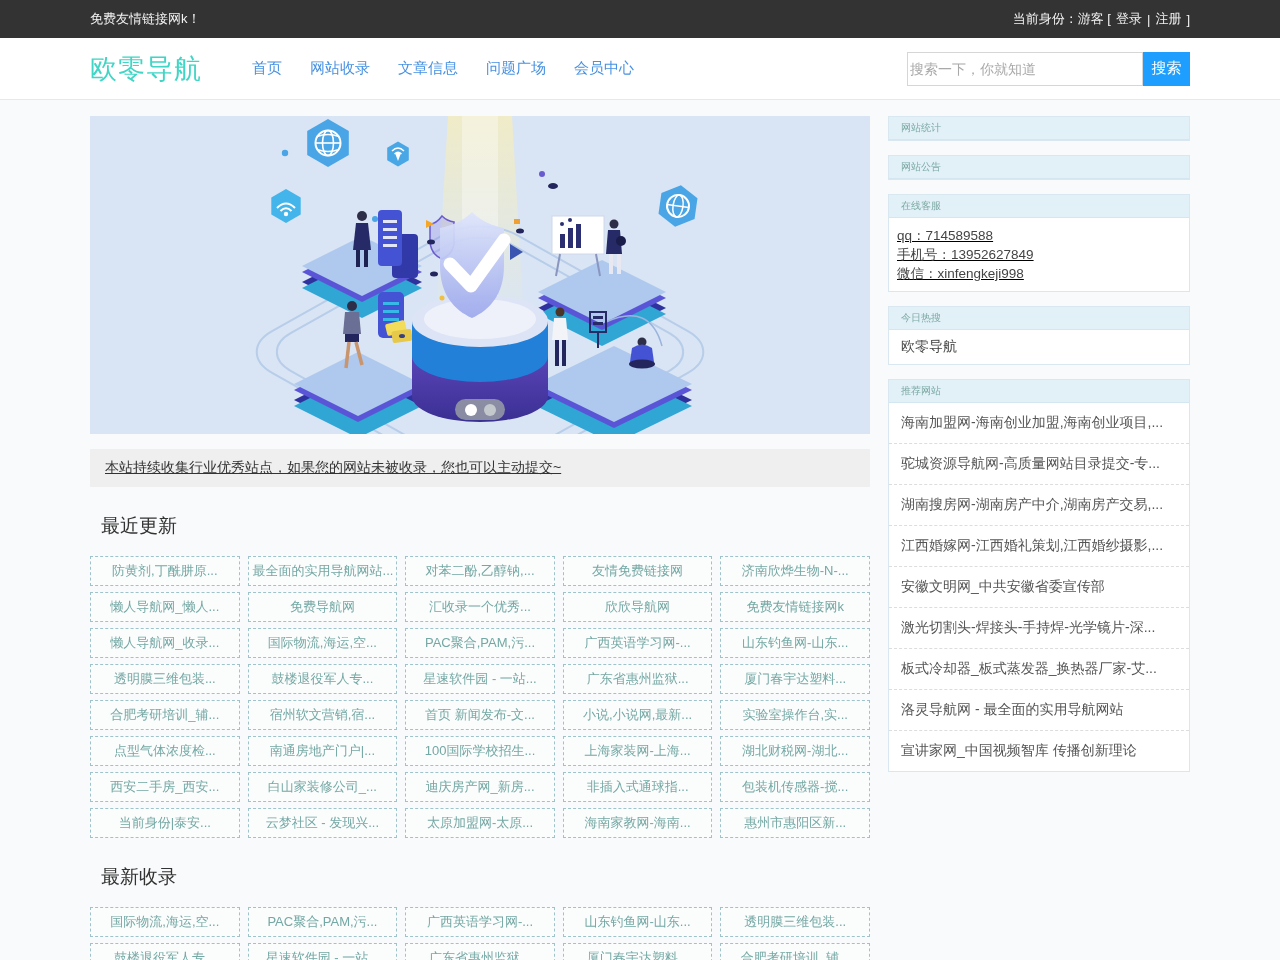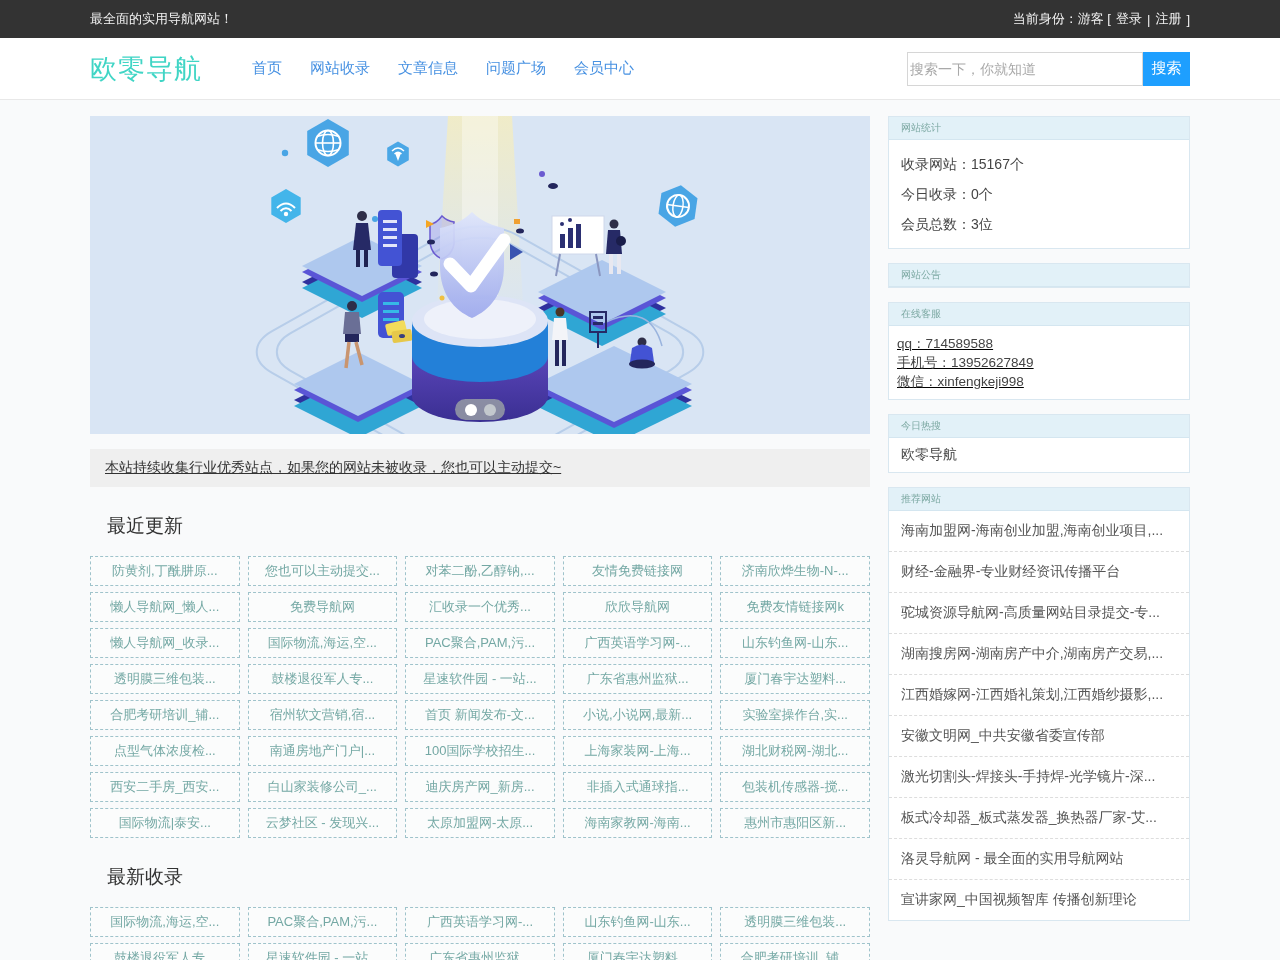--- a/index.html
+++ b/index.html
@@ -33,21 +33,21 @@
   .banner{position:relative;height:318px;overflow:hidden;background:#d9e5f4;}
   .dots{position:absolute;left:50%;bottom:14px;transform:translateX(-50%);
         background:rgba(150,156,165,.85);border-radius:11px;height:21px;width:50px;
         display:flex;align-items:center;justify-content:center;gap:7px;}
   .dots .dot{width:12px;height:12px;border-radius:50%;cursor:pointer;}
   .dot-a{background:#ffffff;}
   .dot-b{background:#c3c8cd;}
   
   .notice{margin-top:15px;background:#efefef;color:#333;font-size:14px;padding:10px 15px;text-decoration:underline;}
   
-  .sec-title{font-size:19px;color:#333;margin:26px 17px 17px;font-weight:400;}
+  .sec-title{font-size:19px;color:#333;margin:26px 11px 17px;font-weight:400;}
   .grid{display:grid;grid-template-columns:repeat(5,1fr);gap:6px 8px;}
   .grid-cell{border:1px dashed #9fc3cb;background:#fbfcfc;color:#74a8a4;font-size:13px;
              height:28px;line-height:28px;text-align:center;white-space:nowrap;overflow:hidden;
              padding:0 4px;cursor:pointer;}
   
   .sb-box{border:1px solid #d9e7f0;background:#ffffff;margin-bottom:14px;}
   .sb-head{background:#e2f1f8;border-bottom:1px solid #d4e6f0;padding:4px 12px;font-size:10px;color:#7da9a3;}
   .sb-stats{padding:9px 12px;}
   .stat-line{font-size:14px;color:#444;line-height:30px;white-space:nowrap;overflow:hidden;}
   .sb-service{padding:8px 8px;text-decoration:underline;}
@@ -55,21 +55,21 @@
   .hot-item{padding:8px 12px;font-size:14px;color:#444;cursor:pointer;}
   .rec-list .rec-item{padding:11px 12px;font-size:14px;color:#555;border-bottom:1px dashed #ddd;
                       white-space:nowrap;overflow:hidden;cursor:pointer;}
   .rec-list .rec-item:last-child{border-bottom:none;}
 </style>
 </head>
 <body>
 
 <div class="topbar">
   <div class="topbar-inner">
-    <span>最全面的实用导航网站！</span>
+    <span>免费友情链接网k！</span>
     <span class="identity">
       <span>当前身份：游客 [</span>
       <a>登录</a>
       <span>|</span>
       <a>注册</a>
       <span>]</span>
     </span>
   </div>
 </div>
 
@@ -256,21 +256,21 @@
         <span class="dot dot-a"></span>
         <span class="dot dot-b"></span>
       </div>
     </div>
 
     <div class="notice">本站持续收集行业优秀站点，如果您的网站未被收录，您也可以主动提交~</div>
 
     <div class="sec-title">最近更新</div>
     <div class="grid">
         <div class="grid-cell">防黄剂,丁酰肼原...</div>
-        <div class="grid-cell">您也可以主动提交...</div>
+        <div class="grid-cell">最全面的实用导航网站...</div>
         <div class="grid-cell">对苯二酚,乙醇钠,...</div>
         <div class="grid-cell">友情免费链接网</div>
         <div class="grid-cell">济南欣烨生物-N-...</div>
         <div class="grid-cell">懒人导航网_懒人...</div>
         <div class="grid-cell">免费导航网</div>
         <div class="grid-cell">汇收录一个优秀...</div>
         <div class="grid-cell">欣欣导航网</div>
         <div class="grid-cell">免费友情链接网k</div>
         <div class="grid-cell">懒人导航网_收录...</div>
         <div class="grid-cell">国际物流,海运,空...</div>
@@ -290,21 +290,21 @@
         <div class="grid-cell">点型气体浓度检...</div>
         <div class="grid-cell">南通房地产门户|...</div>
         <div class="grid-cell">100国际学校招生...</div>
         <div class="grid-cell">上海家装网-上海...</div>
         <div class="grid-cell">湖北财税网-湖北...</div>
         <div class="grid-cell">西安二手房_西安...</div>
         <div class="grid-cell">白山家装修公司_...</div>
         <div class="grid-cell">迪庆房产网_新房...</div>
         <div class="grid-cell">非插入式通球指...</div>
         <div class="grid-cell">包装机传感器-搅...</div>
-        <div class="grid-cell">国际物流|泰安...</div>
+        <div class="grid-cell">当前身份|泰安...</div>
         <div class="grid-cell">云梦社区 - 发现兴...</div>
         <div class="grid-cell">太原加盟网-太原...</div>
         <div class="grid-cell">海南家教网-海南...</div>
         <div class="grid-cell">惠州市惠阳区新...</div>
       </div>
 
     <div class="sec-title">最新收录</div>
     <div class="grid">
         <div class="grid-cell">国际物流,海运,空...</div>
         <div class="grid-cell">PAC聚合,PAM,污...</div>
@@ -315,25 +315,20 @@
         <div class="grid-cell">星速软件园 - 一站...</div>
         <div class="grid-cell">广东省惠州监狱...</div>
         <div class="grid-cell">厦门春宇达塑料...</div>
         <div class="grid-cell">合肥考研培训_辅...</div>
       </div>
   </div>
 
   <div class="col-right">
     <div class="sb-box">
       <div class="sb-head">网站统计</div>
-      <div class="sb-stats">
-          <div class="stat-line">收录网站：15167个</div>
-          <div class="stat-line">今日收录：0个</div>
-          <div class="stat-line">会员总数：3位</div>
-        </div>
     </div>
 
     <div class="sb-box">
       <div class="sb-head">网站公告</div>
     </div>
 
     <div class="sb-box">
       <div class="sb-head">在线客服</div>
       <div class="sb-service">
           <div class="svc-line">qq：714589588</div>
@@ -346,21 +341,20 @@
       <div class="sb-head">今日热搜</div>
       <div>
           <div class="hot-item">欧零导航</div>
         </div>
     </div>
 
     <div class="sb-box">
       <div class="sb-head">推荐网站</div>
       <div class="rec-list">
           <div class="rec-item">海南加盟网-海南创业加盟,海南创业项目,...</div>
-          <div class="rec-item">财经-金融界-专业财经资讯传播平台</div>
           <div class="rec-item">驼城资源导航网-高质量网站目录提交-专...</div>
           <div class="rec-item">湖南搜房网-湖南房产中介,湖南房产交易,...</div>
           <div class="rec-item">江西婚嫁网-江西婚礼策划,江西婚纱摄影,...</div>
           <div class="rec-item">安徽文明网_中共安徽省委宣传部</div>
           <div class="rec-item">激光切割头-焊接头-手持焊-光学镜片-深...</div>
           <div class="rec-item">板式冷却器_板式蒸发器_换热器厂家-艾...</div>
           <div class="rec-item">洛灵导航网 - 最全面的实用导航网站</div>
           <div class="rec-item">宣讲家网_中国视频智库 传播创新理论</div>
         </div>
     </div>

